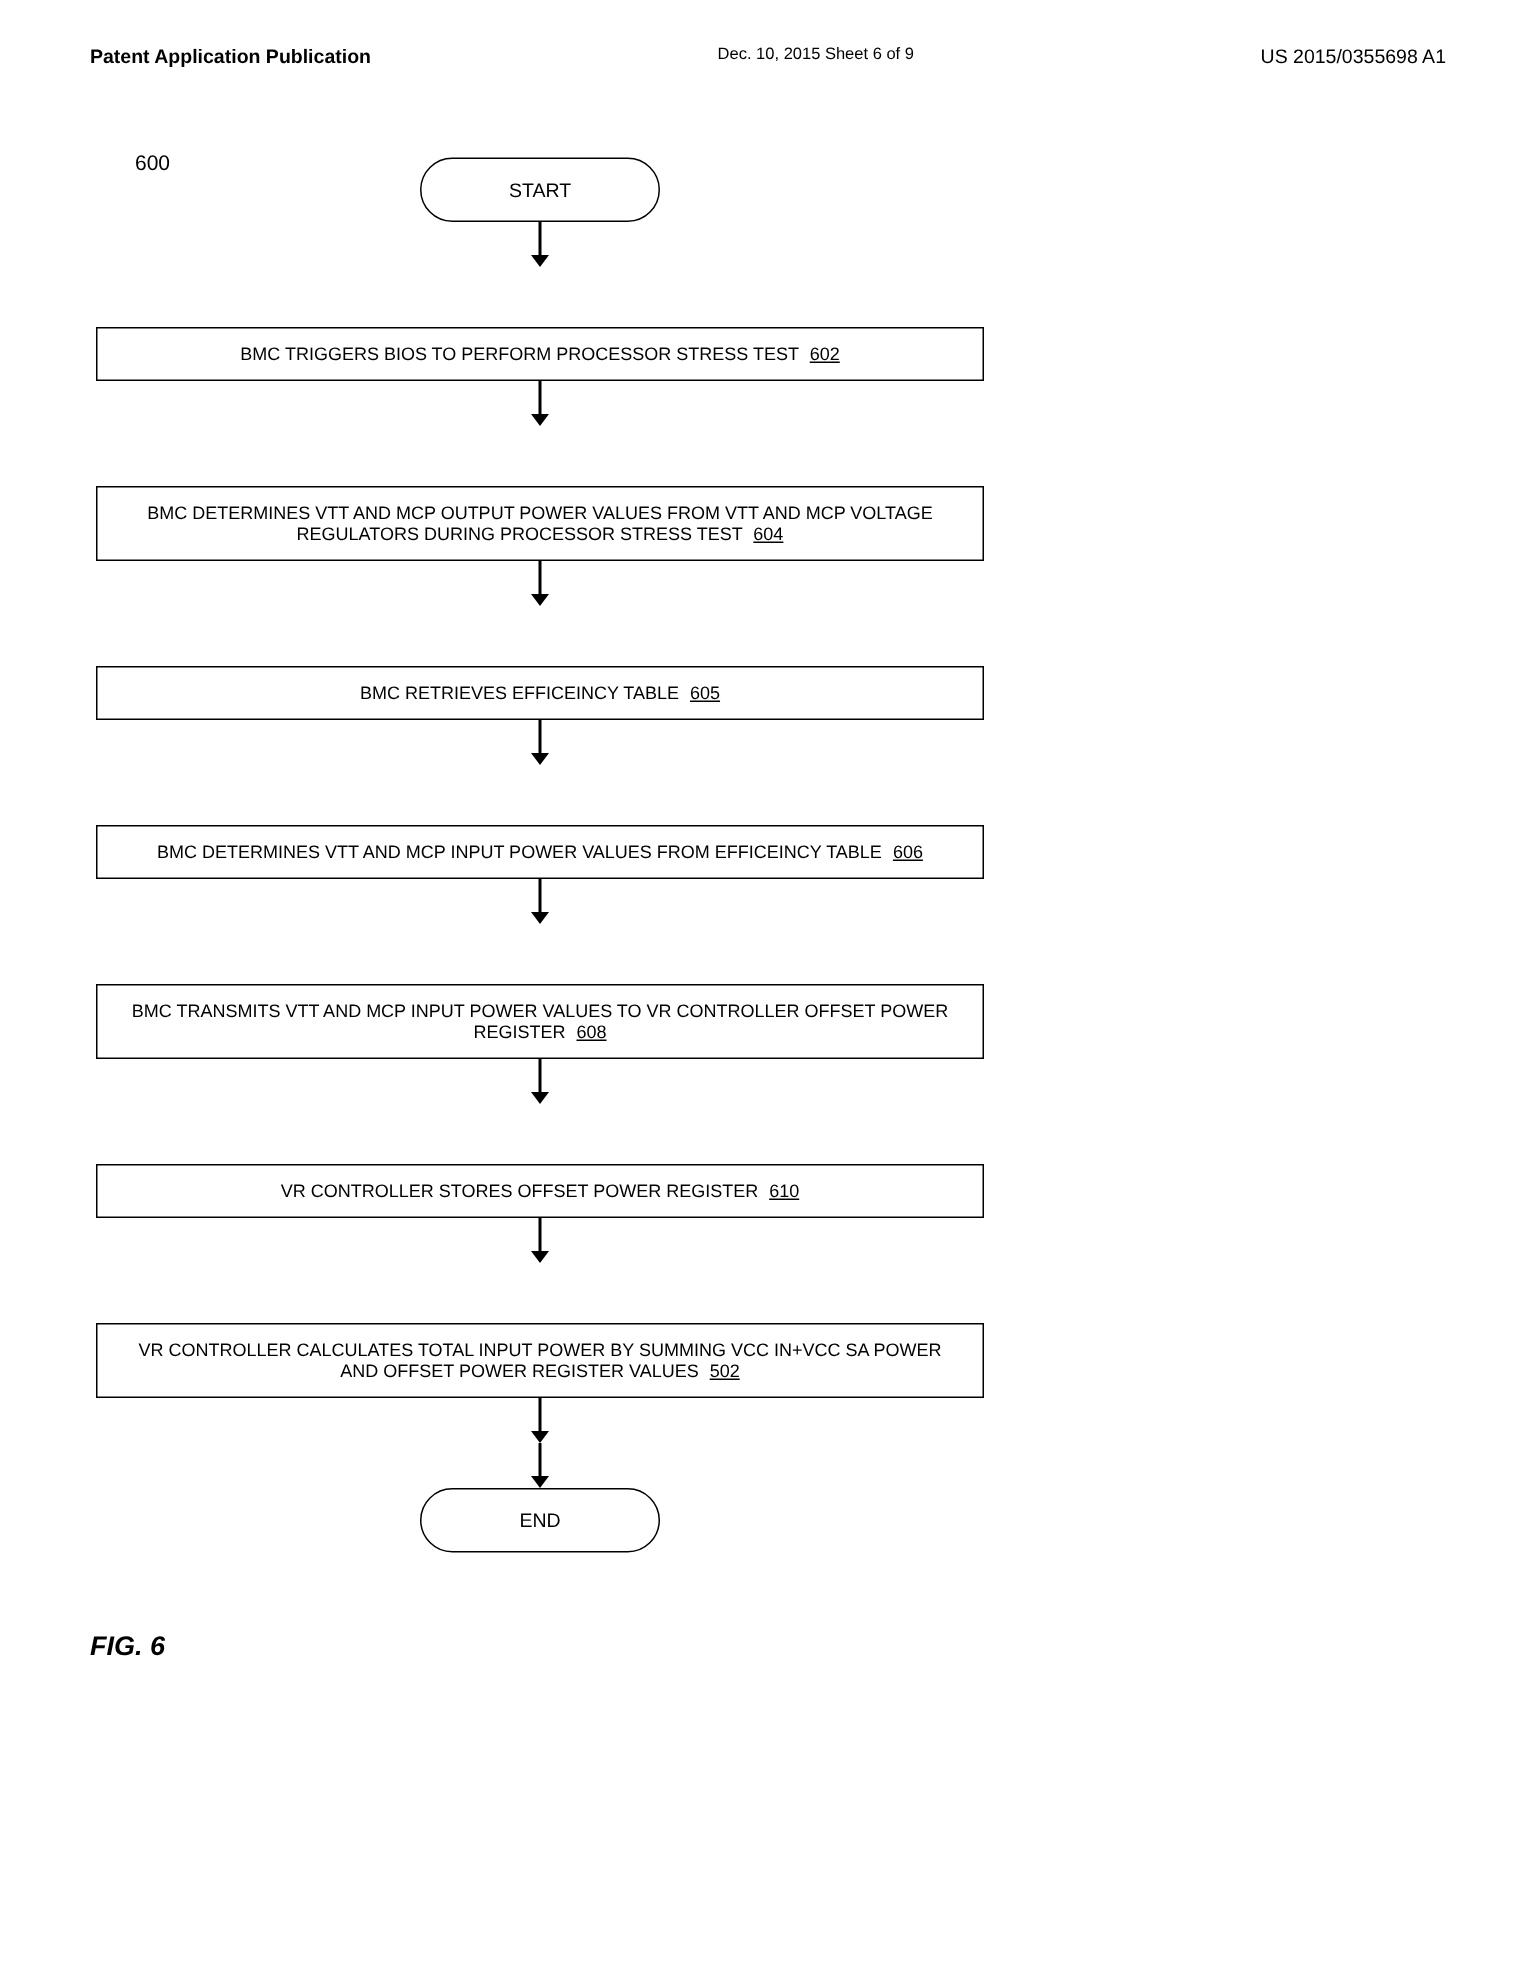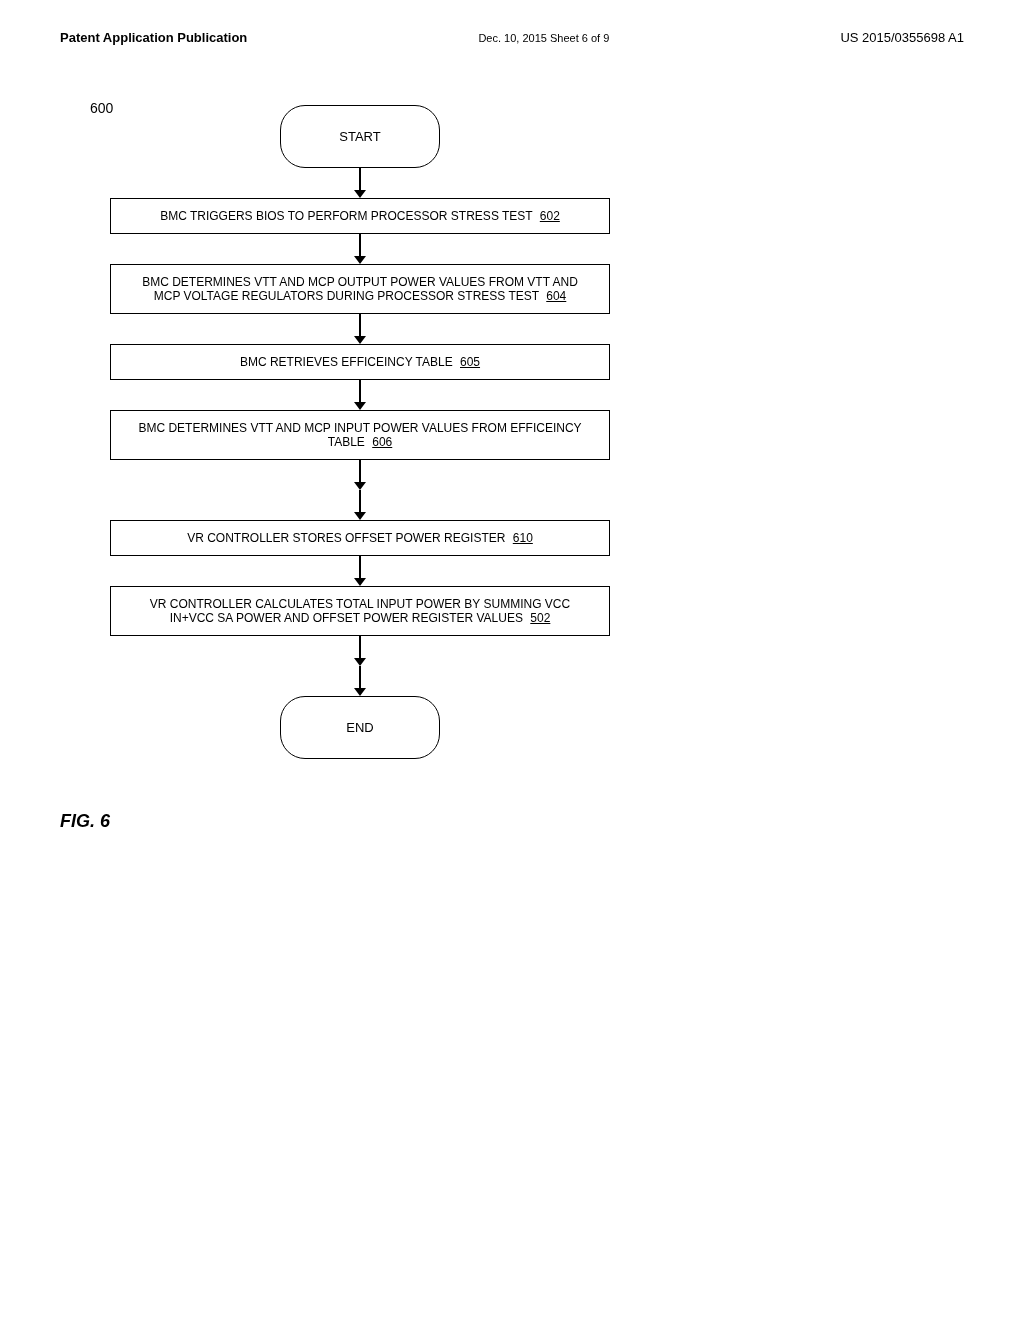--- a/index.html
+++ b/index.html
@@ -16,21 +16,20 @@
       width: 1024px;
       min-height: 1320px;
       background: #fff;
       padding: 30px 60px;
       position: relative;
     }
 
     .header {
       display: flex;
       justify-content: space-between;
-      align-items: center;
       margin-bottom: 40px;
       font-size: 13px;
     }
 
     .header-left {
       font-weight: bold;
       font-size: 13px;
     }
 
     .header-center {
@@ -60,36 +59,37 @@
       display: flex;
       flex-direction: column;
       align-items: center;
       gap: 0;
       width: 600px;
     }
 
     .rounded-box {
       border: 1.5px solid #000;
       border-radius: 25px;
-      padding: 23px 30px;
+      padding: 13px 30px;
       text-align: center;
       font-size: 13px;
       font-weight: normal;
       background: #fff;
       min-width: 160px;
     }
 
     .rect-box {
       border: 1.5px solid #000;
       padding: 10px 20px;
       text-align: center;
       font-size: 12px;
       font-weight: normal;
       background: #fff;
-      width: 500px;
+      width: 592px;
+      margin-top: 40px;
     }
 
     .arrow {
       display: flex;
       flex-direction: column;
       align-items: center;
       height: 30px;
       position: relative;
     }
 
@@ -166,20 +166,24 @@
 
       <div class="arrow"></div>
 
       <div class="rect-box">
         <span id="step606text">BMC DETERMINES VTT AND MCP INPUT POWER VALUES FROM EFFICEINCY TABLE  </span>
         <span class="step-number" id="step606num">606</span>
       </div>
 
       <div class="arrow"></div>
 
+      <div class="rect-box">
+        <span id="step608text">BMC TRANSMITS VTT AND MCP INPUT POWER VALUES TO VR CONTROLLER OFFSET POWER REGISTER  </span>
+        <span class="step-number" id="step608num">608</span>
+      </div>
 
       <div class="arrow"></div>
 
       <div class="rect-box">
         <span id="step610text">VR CONTROLLER STORES OFFSET POWER REGISTER  </span>
         <span class="step-number" id="step610num">610</span>
       </div>
 
       <div class="arrow"></div>
 

